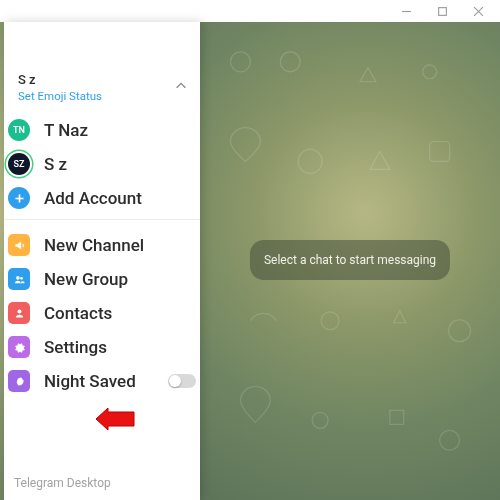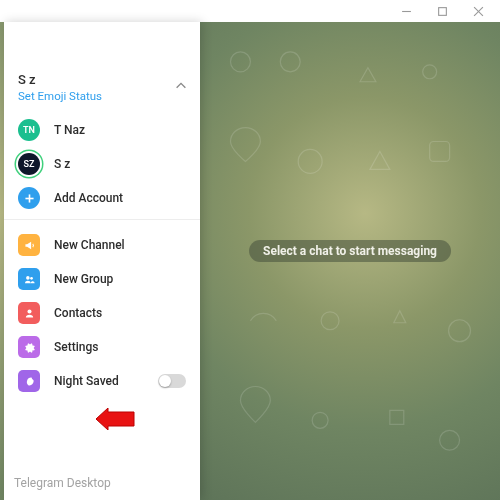--- a/index.html
+++ b/index.html
@@ -8,38 +8,38 @@
   .winbtn { width: 36px; height: 22px; display: flex; align-items: center; justify-content: center; color: #999; }
   .winbtn svg { width: 11px; height: 11px; }
   .app { display: flex; height: 478px; }
   .panel { width: 196px; background: #fff; box-shadow: 2px 0 10px rgba(0,0,0,.18); position: relative; z-index: 2; display: flex; flex-direction: column; }
   .prof { padding: 50px 14px 6px 14px; position: relative; }
   .pname { font-size: 13px; color: #2d2d2d; font-weight: 500; }
   .pstatus { font-size: 11.5px; color: #2f9fed; margin-top: 2px; cursor: pointer; }
   .chev { position: absolute; right: 12px; top: 56px; color: #8a8a8a; }
   .chev svg { width: 14px; height: 14px; }
   .list { padding-top: 4px; }
-  .item { display: flex; align-items: center; height: 34px; padding: 0 14px; cursor: pointer; text-align: center; }
+  .item { display: flex; align-items: center; height: 34px; padding: 0 4px; cursor: pointer; text-align: center; }
   .ic { width: 22px; height: 22px; border-radius: 5px; display: flex; align-items: center; justify-content: center; flex-shrink: 0; }
   .ic.round { border-radius: 50%; }
   .ic svg { width: 13px; height: 13px; }
-  .lbl { font-size: 12px; color: #2d2d2d; margin-left: 14px; font-weight: 500; }
+  .lbl { font-size: 17px; color: #2d2d2d; margin-left: 14px; font-weight: 500; }
   .sep { height: 1px; background: #ededed; margin: 4px 0; }
   .av-tn { background: #1bbf8f; color:#fff; font-size:9px; font-weight:600; }
   .av-sz { background: #0f172a; color:#fff; font-size:9px; font-weight:600; box-shadow: 0 0 0 2px #fff, 0 0 0 3.5px #3fd07c; }
   .plus { background:#2f9fed; color:#fff; }
   .grp { background:#2f9fed; } .chn { background:#ffb340; } .con { background:#f25d5d; } .cal { background:#3fc36e; }
   .sav { background:#2f9fed; } .set { background:#bb6be8; } .ngt { background:#a066e8; }
   .toggle { margin-left:auto; width:28px; height:14px; background:#d9d9d9; border-radius:8px; position:relative; }
   .toggle::after { content:""; position:absolute; left:1px; top:1px; width:12px; height:12px; background:#fff; border-radius:50%; box-shadow:0 1px 2px rgba(0,0,0,.3); }
   .footer { margin-top:auto; padding: 8px 10px 10px; font-size:12px; color:#a3a3a3; }
   .main { flex:1; position:relative; background: radial-gradient(circle at 55% 40%, #b6b884 0%, #8b9768 35%, #6f8562 65%, #5e7459 100%); overflow:hidden; }
   .doodle { position:absolute; inset:0; opacity:.14; }
   .doodle svg { width:100%; height:100%; }
-  .bubble { position:absolute; top:218px; left:50%; transform:translateX(-50%); background: rgba(70,80,60,.55); color:#f0f0e8; font-size:12px; padding:4px 14px; border-radius:14px; white-space:nowrap;font-weight:bold; }
+  .bubble { position:absolute; top:218px; left:50%; transform:translateX(-50%); background: rgba(70,80,60,.55); color:#f0f0e8; font-size:12px; padding:13px 14px; border-radius:14px; white-space:nowrap; }
   .arrow { position:absolute; left:96px; top:408px; z-index:5; }
   .arrow svg { width:40px; height:22px; }
   .sliver { width: 4px; background: radial-gradient(circle at 50% 40%, #b6b884 0%, #6f8562 100%); }
 </style>
 </head>
 <body>
 
 <div class="titlebar">
   <div class="winbtn">
       <svg viewBox="0 0 10 10">

